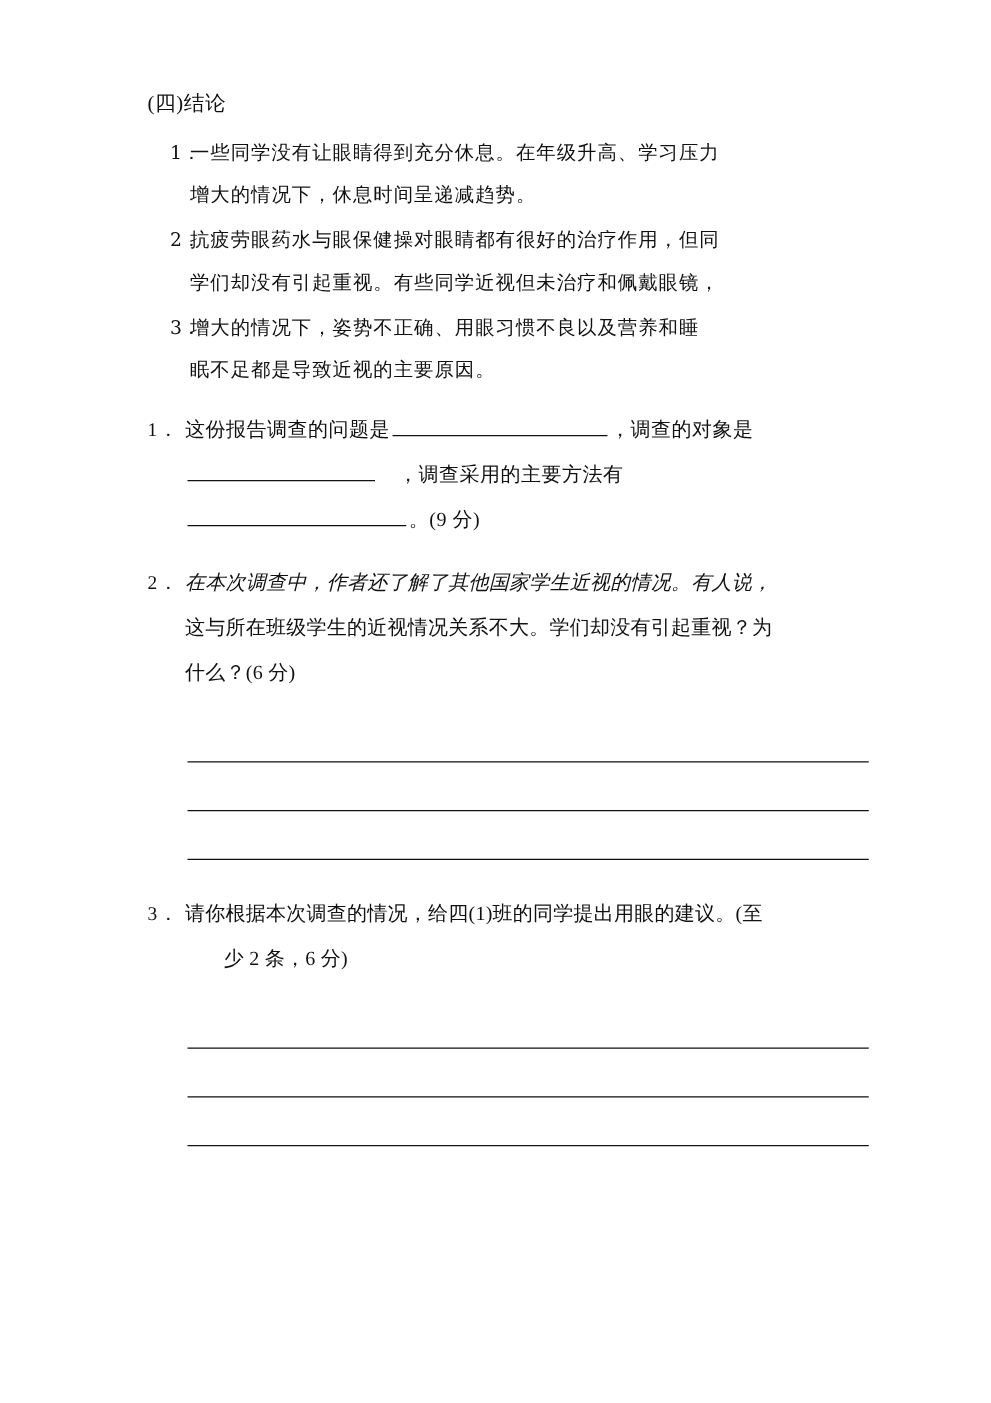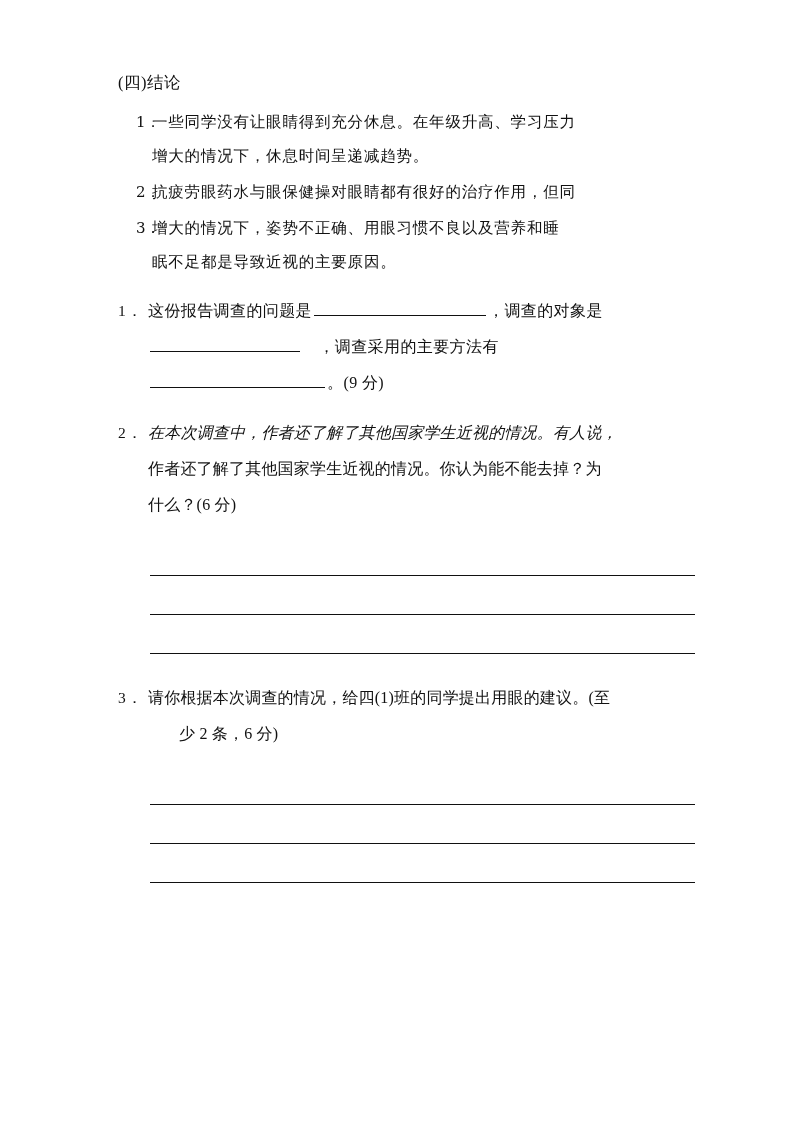--- a/index.html
+++ b/index.html
@@ -125,20 +125,21 @@
       <span class="concl-num">1．</span>
       <span class="concl-body">
         <span class="ind">一些同学没有让眼睛得到充分休息。在年级升高、学习压力</span>
         <span class="ind">增大的情况下，休息时间呈递减趋势。</span>
       </span>
     </li>
     <li class="concl-item">
       <span class="concl-num">2．</span>
       <span class="concl-body">
         <span class="ind">抗疲劳眼药水与眼保健操对眼睛都有很好的治疗作用，但同</span>
+        <span class="ind">学们却没有引起重视。有些同学近视但未治疗和佩戴眼镜，</span>
       </span>
     </li>
     <li class="concl-item">
       <span class="concl-num">3．</span>
       <span class="concl-body">
         <span class="ind">增大的情况下，姿势不正确、用眼习惯不良以及营养和睡</span>
         <span class="ind">眠不足都是导致近视的主要原因。</span>
       </span>
     </li>
   </ul>
@@ -152,21 +153,21 @@
         <span style="display:block;"><span class="blank w3"></span><span>。(9 分)</span></span>
       </span>
     </div>
   </div>
 
   <div class="q">
     <div class="q-row">
       <span class="q-num">2．</span>
       <span class="q-text loose">
         <span style="display:block;font-style:italic;">在本次调查中，作者还了解了其他国家学生近视的情况。有人说，</span>
-        <span style="display:block;">作者还了解了其他国家学生近视的情况。你认为能不能去掉？为</span>
+        <span style="display:block;">这与所在班级学生的近视情况关系不大。学们却没有引起重视？为</span>
         <span style="display:block;">什么？(6 分)</span>
       </span>
     </div>
     <div class="answer-lines">
       <div class="line"></div>
       <div class="line"></div>
       <div class="line"></div>
     </div>
   </div>
 

